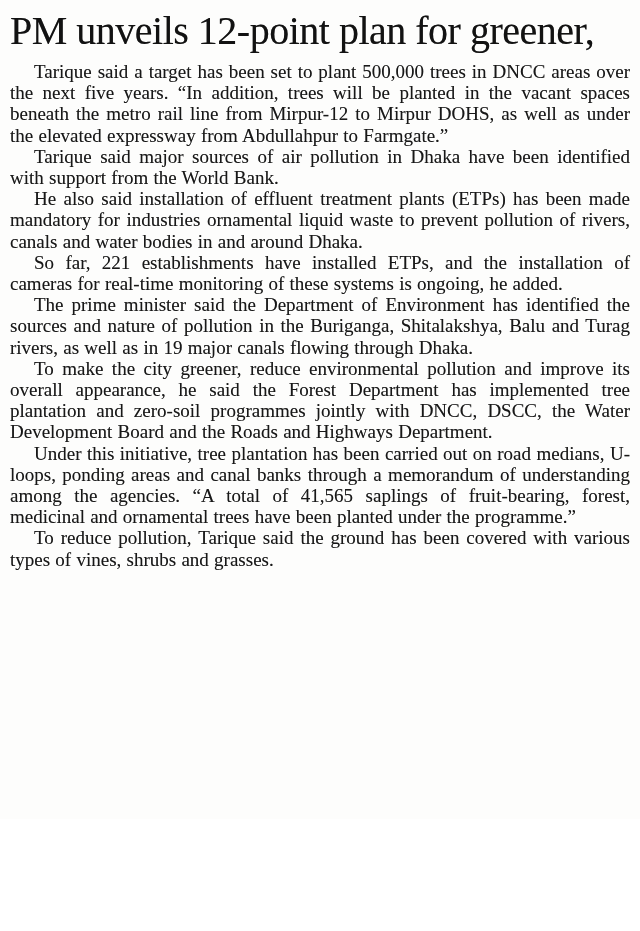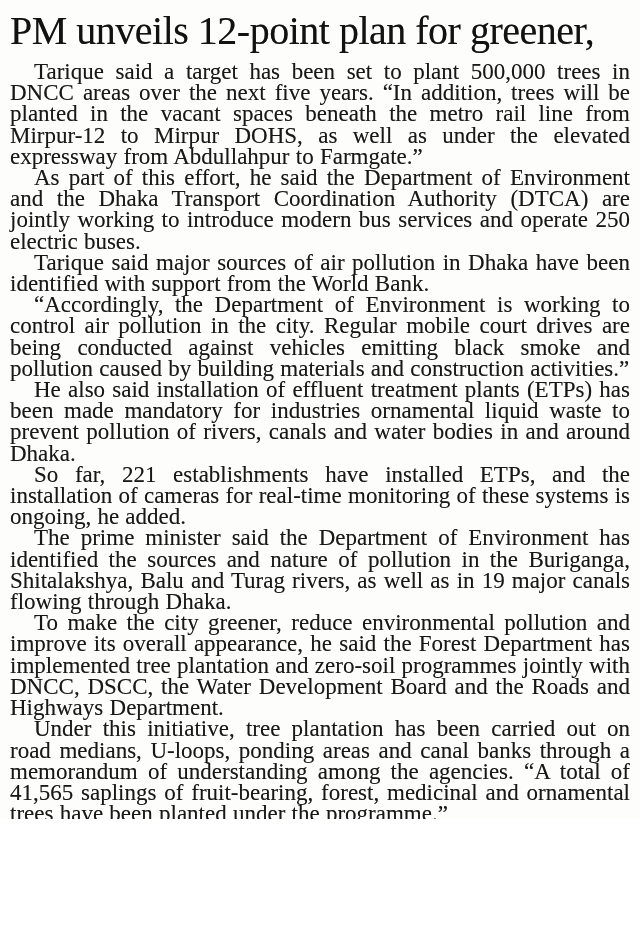--- a/index.html
+++ b/index.html
@@ -23,39 +23,37 @@
     font-weight: 400;
     letter-spacing: -0.5px;
     white-space: nowrap;
     margin: 2px 0 9px 0;
     line-height: 1.05;
     color: #121212;
     text-shadow: 0 0 0.5px rgba(0,0,0,0.45);
   }
   .body-text p {
     margin: 0;
-    font-size: 23px;
+    font-size: 19px;
     line-height: 21.2px;
     text-align: justify;
     text-indent: 24px;
     color: #181818;
     text-shadow: 0 0 0.4px rgba(0,0,0,0.35);
     word-spacing: 0.5px;
   }
 </style>
 </head>
 <body>
 
 <div class="page">
   <h1 class="headline">PM unveils 12-point plan for greener,</h1>
   <div class="body-text">
     <p>Tarique said a target has been set to plant 500,000 trees in DNCC areas over the next five years. “In addition, trees will be planted in the vacant spaces beneath the metro rail line from Mirpur-12 to Mirpur DOHS, as well as under the elevated expressway from Abdullahpur to Farmgate.”</p>
-    <p>As part of this effort, he said the Department of Environment and the Dhaka Transport Coordination Authority (DTCA) are jointly working to introduce modern bus services and operate 250 electric buses.</p>
     <p>Tarique said major sources of air pollution in Dhaka have been identified with support from the World Bank.</p>
-    <p>“Accordingly, the Department of Environment is working to control air pollution in the city. Regular mobile court drives are being conducted against vehicles emitting black smoke and pollution caused by building materials and construction activities.”</p>
     <p>He also said installation of effluent treatment plants (ETPs) has been made mandatory for industries ornamental liquid waste to prevent pollution of rivers, canals and water bodies in and around Dhaka.</p>
     <p>So far, 221 establishments have installed ETPs, and the installation of cameras for real-time monitoring of these systems is ongoing, he added.</p>
     <p>The prime minister said the Department of Environment has identified the sources and nature of pollution in the Buriganga, Shitalakshya, Balu and Turag rivers, as well as in 19 major canals flowing through Dhaka.</p>
     <p>To make the city greener, reduce environmental pollution and improve its overall appearance, he said the Forest Department has implemented tree plantation and zero-soil programmes jointly with DNCC, DSCC, the Water Development Board and the Roads and Highways Department.</p>
     <p>Under this initiative, tree plantation has been carried out on road medians, U-loops, ponding areas and canal banks through a memorandum of understanding among the agencies. “A total of 41,565 saplings of fruit-bearing, forest, medicinal and ornamental trees have been planted under the programme.”</p>
     <p>To reduce pollution, Tarique said the ground has been covered with various types of vines, shrubs and grasses.</p>
   </div>
 </div>
 
 </body></html>

